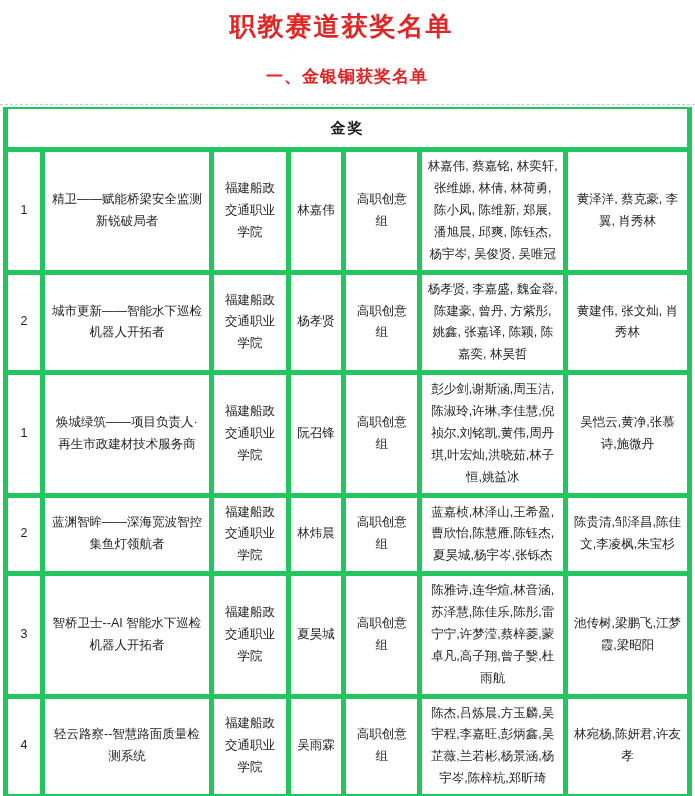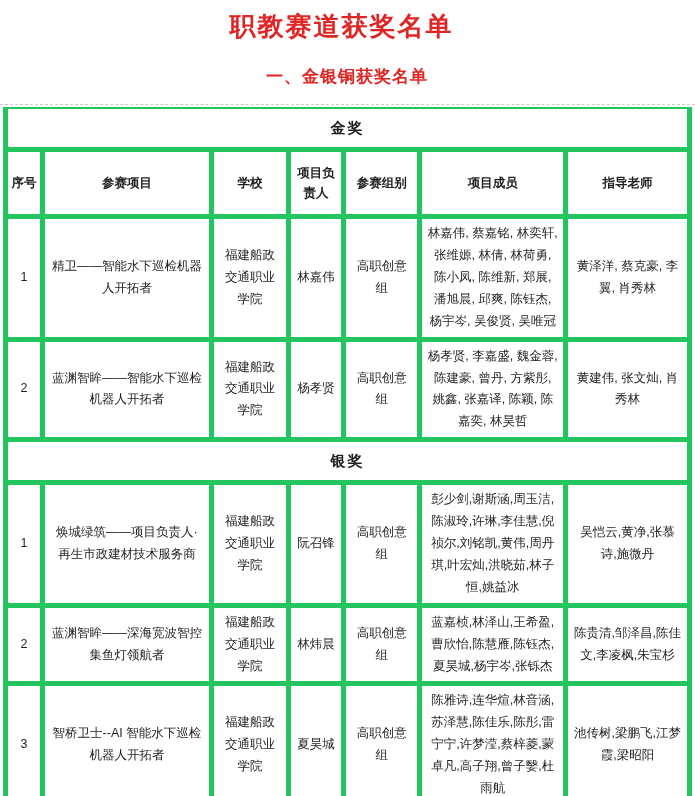--- a/index.html
+++ b/index.html
@@ -85,49 +85,37 @@
       <col class="c2">
       <col class="c3">
       <col class="c4">
       <col class="c5">
       <col class="c6">
   </colgroup>
   <tbody id="awards-body">
       <tr class="section-row">
         <td colspan="7">金奖</td>
       </tr>
-      <tr class="header-row">
-        <th>序号</th>
-        <th>参赛项目</th>
-        <th>学校</th>
-        <th>项目负责人</th>
-        <th>参赛组别</th>
-        <th>项目成员</th>
-        <th>指导老师</th>
-      </tr>
       <tr class="data-row">
         <td>1</td>
-        <td>精卫——智能水下巡检机器人开拓者</td>
+        <td>精卫——赋能桥梁安全监测新锐破局者</td>
         <td>福建船政交通职业学院</td>
         <td>林嘉伟</td>
         <td>高职创意组</td>
         <td>林嘉伟, 蔡嘉铭, 林奕轩, 张维嫄, 林倩, 林荷勇, 陈小凤, 陈维新, 郑展, 潘旭晨, 邱爽, 陈钰杰, 杨宇岑, 吴俊贤, 吴唯冠</td>
         <td>黄泽洋, 蔡克豪, 李翼, 肖秀林</td>
       </tr>
       <tr class="data-row">
         <td>2</td>
-        <td>蓝渊智眸——智能水下巡检机器人开拓者</td>
+        <td>城市更新——智能水下巡检机器人开拓者</td>
         <td>福建船政交通职业学院</td>
         <td>杨孝贤</td>
         <td>高职创意组</td>
         <td>杨孝贤, 李嘉盛, 魏金蓉, 陈建豪, 曾丹, 方紫彤, 姚鑫, 张嘉译, 陈颖, 陈嘉奕, 林昊哲</td>
         <td>黄建伟, 张文灿, 肖秀林</td>
-      </tr>
-      <tr class="section-row">
-        <td colspan="7">银奖</td>
       </tr>
       <tr class="data-row">
         <td>1</td>
         <td>焕城绿筑——项目负责人·再生市政建材技术服务商</td>
         <td>福建船政交通职业学院</td>
         <td>阮召锋</td>
         <td>高职创意组</td>
         <td>彭少剑,谢斯涵,周玉洁,陈淑玲,许琳,李佳慧,倪祯尔,刘铭凯,黄伟,周丹琪,叶宏灿,洪晓茹,林子恒,姚益冰</td>
         <td>吴恺云,黄净,张慕诗,施微丹</td>
       </tr>

